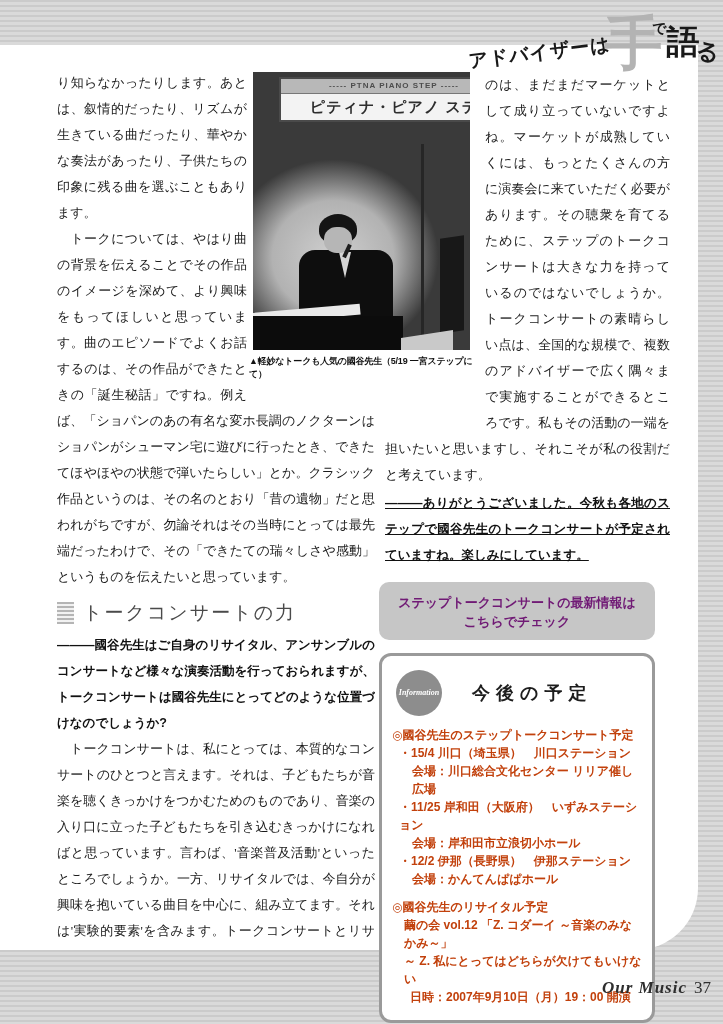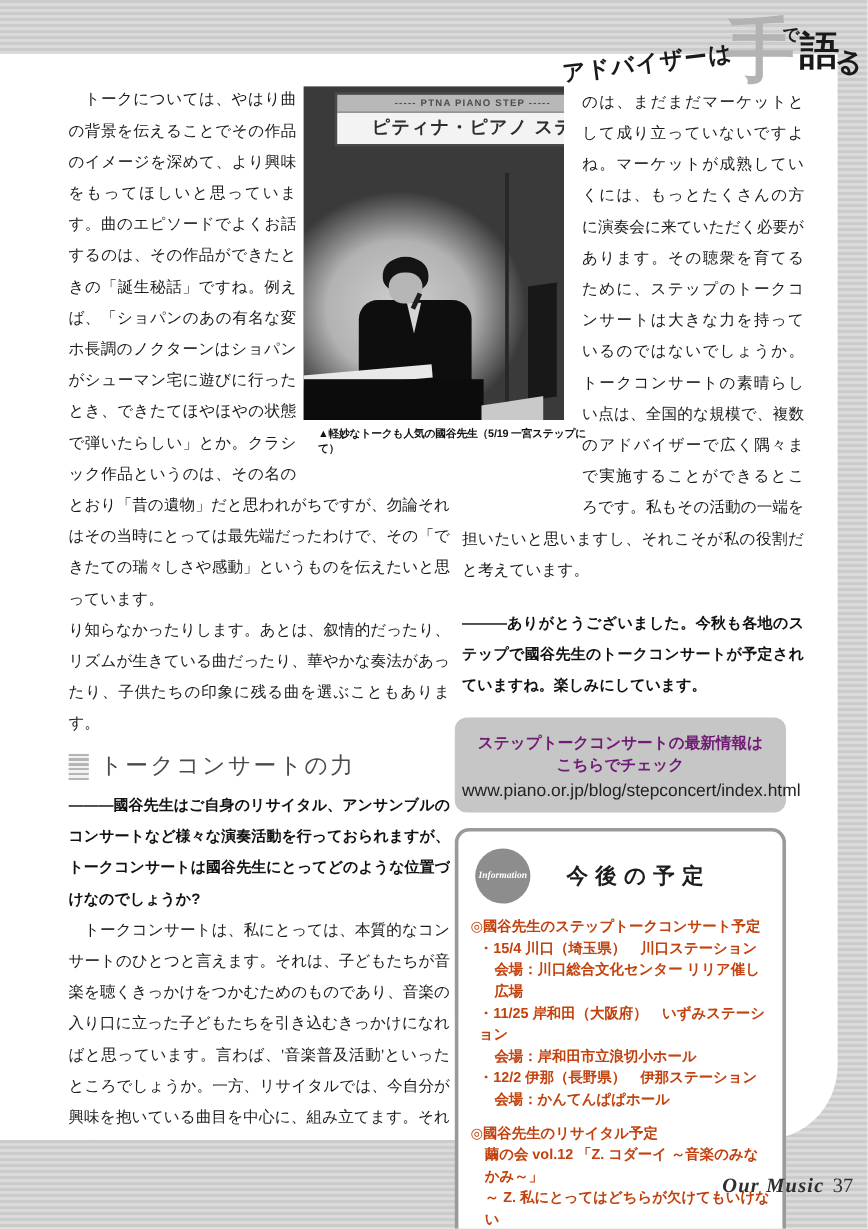--- a/index.html
+++ b/index.html
@@ -47,21 +47,21 @@
   .hair { position:absolute; left:66px; top:142px; width:38px; height:30px; border-radius:50% 50% 42% 42%; background:#141414; }
   .face { position:absolute; left:71px; top:155px; width:28px; height:26px; border-radius:45%; background:#b6b6b6; }
   .torso{ position:absolute; left:46px; top:178px; width:94px; height:100px; border-radius:16px 16px 0 0; background:#0e0e0e; }
   .shirt{ position:absolute; left:86px; top:180px; width:12px; height:26px; background:#d5d5d5; clip-path:polygon(0 0,100% 0,50% 100%); }
   .mic  { position:absolute; left:92px; top:172px; width:4px; height:14px; background:#1d1d1d; transform:rotate(25deg); }
   .piano-body { position:absolute; left:0; bottom:0; width:150px; height:34px; background:#0c0c0c; }
   .piano-keys { position:absolute; left:0; bottom:26px; width:108px; height:11px; background:#e9e9e9; transform:rotate(-5deg); transform-origin:left bottom; }
   .stand { position:absolute; left:148px; bottom:0; width:52px; height:20px; background:#c9c9c9; clip-path:polygon(0 40%,100% 0,100% 100%,0 100%); }
   .photo-caption {
     position:absolute; left:249px; top:355px; width:226px; z-index:4;
-    font:700 9px/13px "Liberation Sans","DejaVu Sans",sans-serif; color:#111; letter-spacing:-0.2px;margin-left:16px;
+    font:700 9px/13px "Liberation Sans","DejaVu Sans",sans-serif; color:#111; letter-spacing:-0.2px;
   }
   
   .mincho { font-family:"Liberation Serif","DejaVu Serif",serif; font-size:13px; line-height:26px;
             text-align:justify; color:#1b1b1b; }
   .gothic { font-family:"Liberation Sans","DejaVu Sans",sans-serif; font-weight:700; font-size:12.5px;
             line-height:26px; text-align:justify; color:#111; }
   .col-left  { position:absolute; left:57px;  top:70px; width:318px; height:880px; overflow:hidden; z-index:3; }
   .col-right { position:absolute; left:385px; top:72px; width:285px; height:878px; z-index:3; }
   .spacer-l { float:right; width:128px; height:318px; }
   .spacer-r { float:left;  width:100px; height:340px; }
@@ -119,40 +119,39 @@
     <div class="face"></div>
     <div class="mic"></div>
     <div class="piano-keys"></div>
     <div class="piano-body"></div>
     <div class="stand"></div>
   </div>
   <div class="photo-caption">▲軽妙なトークも人気の國谷先生（5/19 一宮ステップにて）</div>
 
   <div class="col-left">
     <div class="spacer-l"></div>
+    <p class="mincho">り知らなかったりします。あとは、叙情的だったり、リズムが生きている曲だったり、華やかな奏法があったり、子供たちの印象に残る曲を選ぶこともあります。</p>
     <p class="mincho">　トークについては、やはり曲の背景を伝えることでその作品のイメージを深めて、より興味をもってほしいと思っています。曲のエピソードでよくお話するのは、その作品ができたときの「誕生秘話」ですね。例えば、「ショパンのあの有名な変ホ長調のノクターンはショパンがシューマン宅に遊びに行ったとき、できたてほやほやの状態で弾いたらしい」とか。クラシック作品というのは、その名のとおり「昔の遺物」だと思われがちですが、勿論それはその当時にとっては最先端だったわけで、その「できたての瑞々しさや感動」というものを伝えたいと思っています。</p>
-    <p class="mincho">り知らなかったりします。あとは、叙情的だったり、リズムが生きている曲だったり、華やかな奏法があったり、子供たちの印象に残る曲を選ぶこともあります。</p>
     <div class="section-head">
       <span class="section-icon"></span>
       <span class="section-title">トークコンサートの力</span>
     </div>
     <p class="gothic">―――國谷先生はご自身のリサイタル、アンサンブルのコンサートなど様々な演奏活動を行っておられますが、トークコンサートは國谷先生にとってどのような位置づけなのでしょうか?</p>
     <p class="mincho">　トークコンサートは、私にとっては、本質的なコンサートのひとつと言えます。それは、子どもたちが音楽を聴くきっかけをつかむためのものであり、音楽の入り口に立った子どもたちを引き込むきっかけになればと思っています。言わば、'音楽普及活動'といったところでしょうか。一方、リサイタルでは、今自分が興味を抱いている曲目を中心に、組み立てます。それは'実験的要素'を含みます。トークコンサートとリサイタル、私にとってはどちらが欠けてもいけない、どちらも大切な活動です。それは全く性格、目的の異なるものですが、どちらもそれぞれの「場」に必要なことを提供するということでは同じです。</p>
 
   </div>
 
   <div class="col-right">
     <div class="spacer-r"></div>
     <p class="mincho">のは、まだまだマーケットとして成り立っていないですよね。マーケットが成熟していくには、もっとたくさんの方に演奏会に来ていただく必要があります。その聴衆を育てるために、ステップのトークコンサートは大きな力を持っているのではないでしょうか。トークコンサートの素晴らしい点は、全国的な規模で、複数のアドバイザーで広く隅々まで実施することができるところです。私もその活動の一端を担いたいと思いますし、それこそが私の役割だと考えています。</p>
-    <p class="gothic" style="margin-top:18px;">―――ありがとうございました。今秋も各地のステップで國谷先生のトークコンサートが予定されていますね。楽しみにしています。</p>
+    <p class="gothic" style="margin-top:2px;text-decoration:underline;">―――ありがとうございました。今秋も各地のステップで國谷先生のトークコンサートが予定されていますね。楽しみにしています。</p>
 
     <div class="check-box">
       <div class="check-line">ステップトークコンサートの最新情報は</div>
       <div class="check-line">こちらでチェック</div>
-      <div class="check-url">www.piano.or.jp/blog/stepconcert/index.html</div>
     </div>
 
     <div class="info-box">
       <div class="info-head">
         <div class="info-badge">Information</div>
         <div class="info-title">今後の予定</div>
       </div>
 
       <div class="info-line">◎國谷先生のステップトークコンサート予定</div>
       <div class="info-line ind1">・15/4 川口（埼玉県）　川口ステーション</div>

